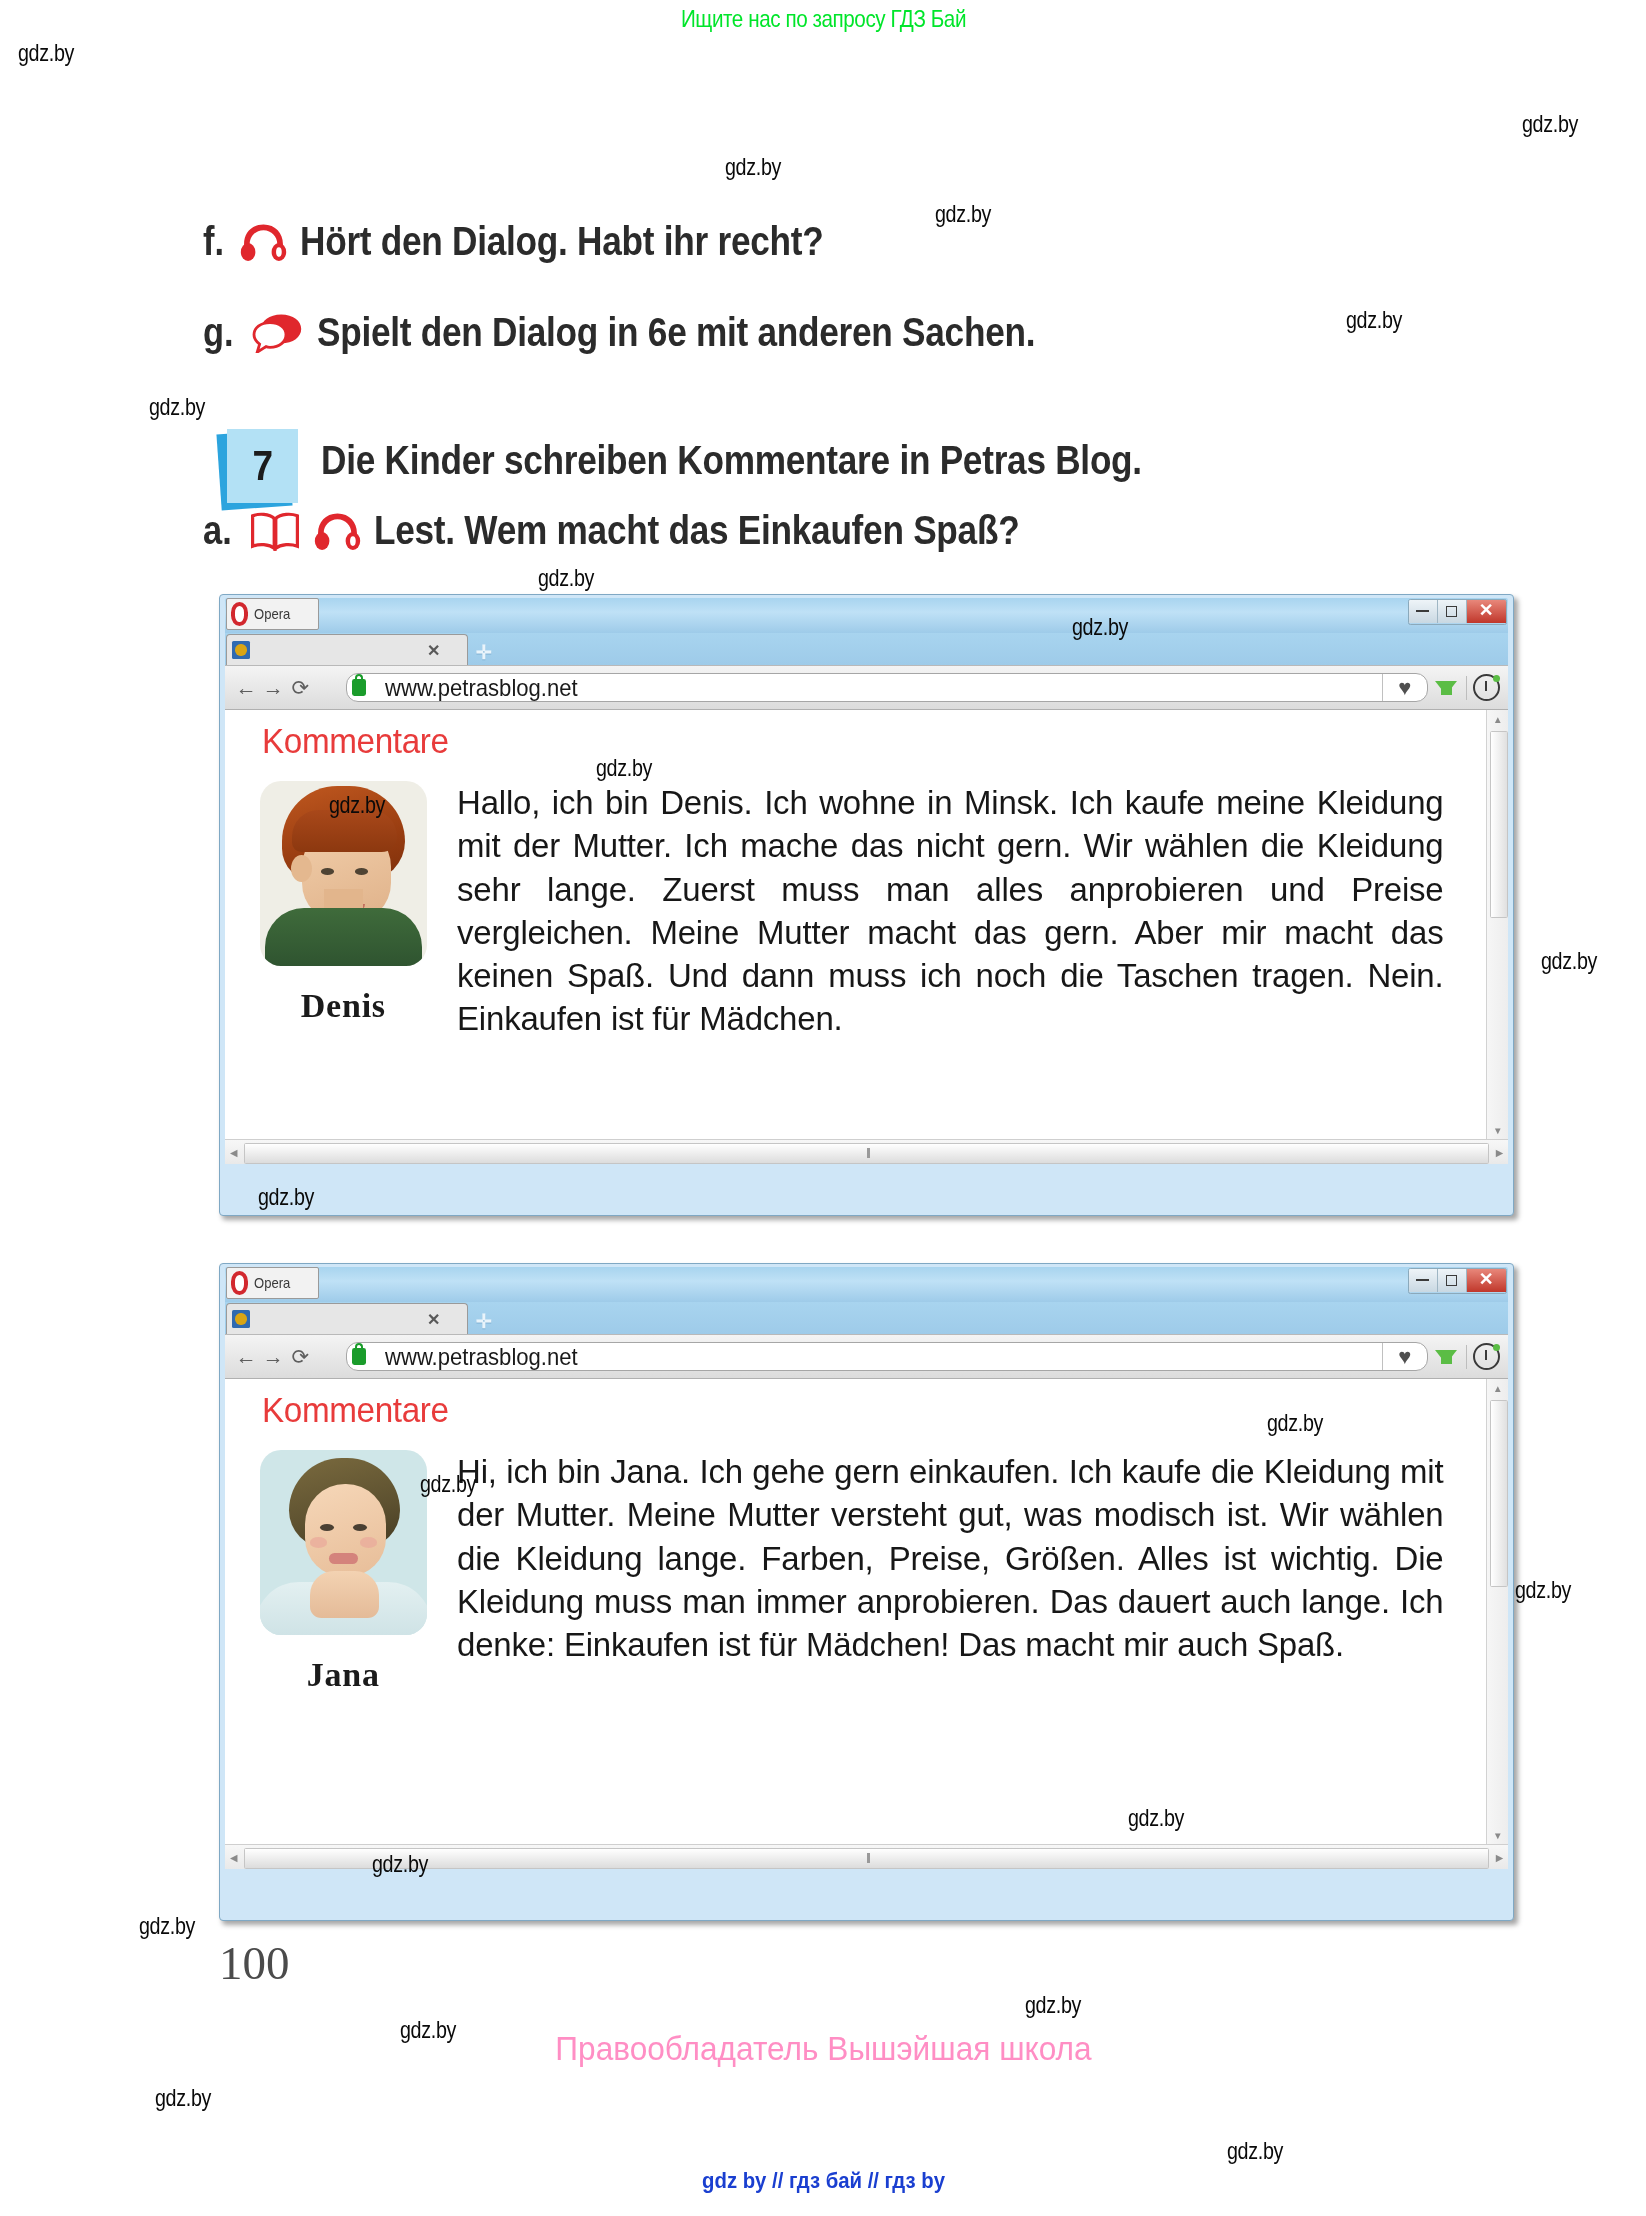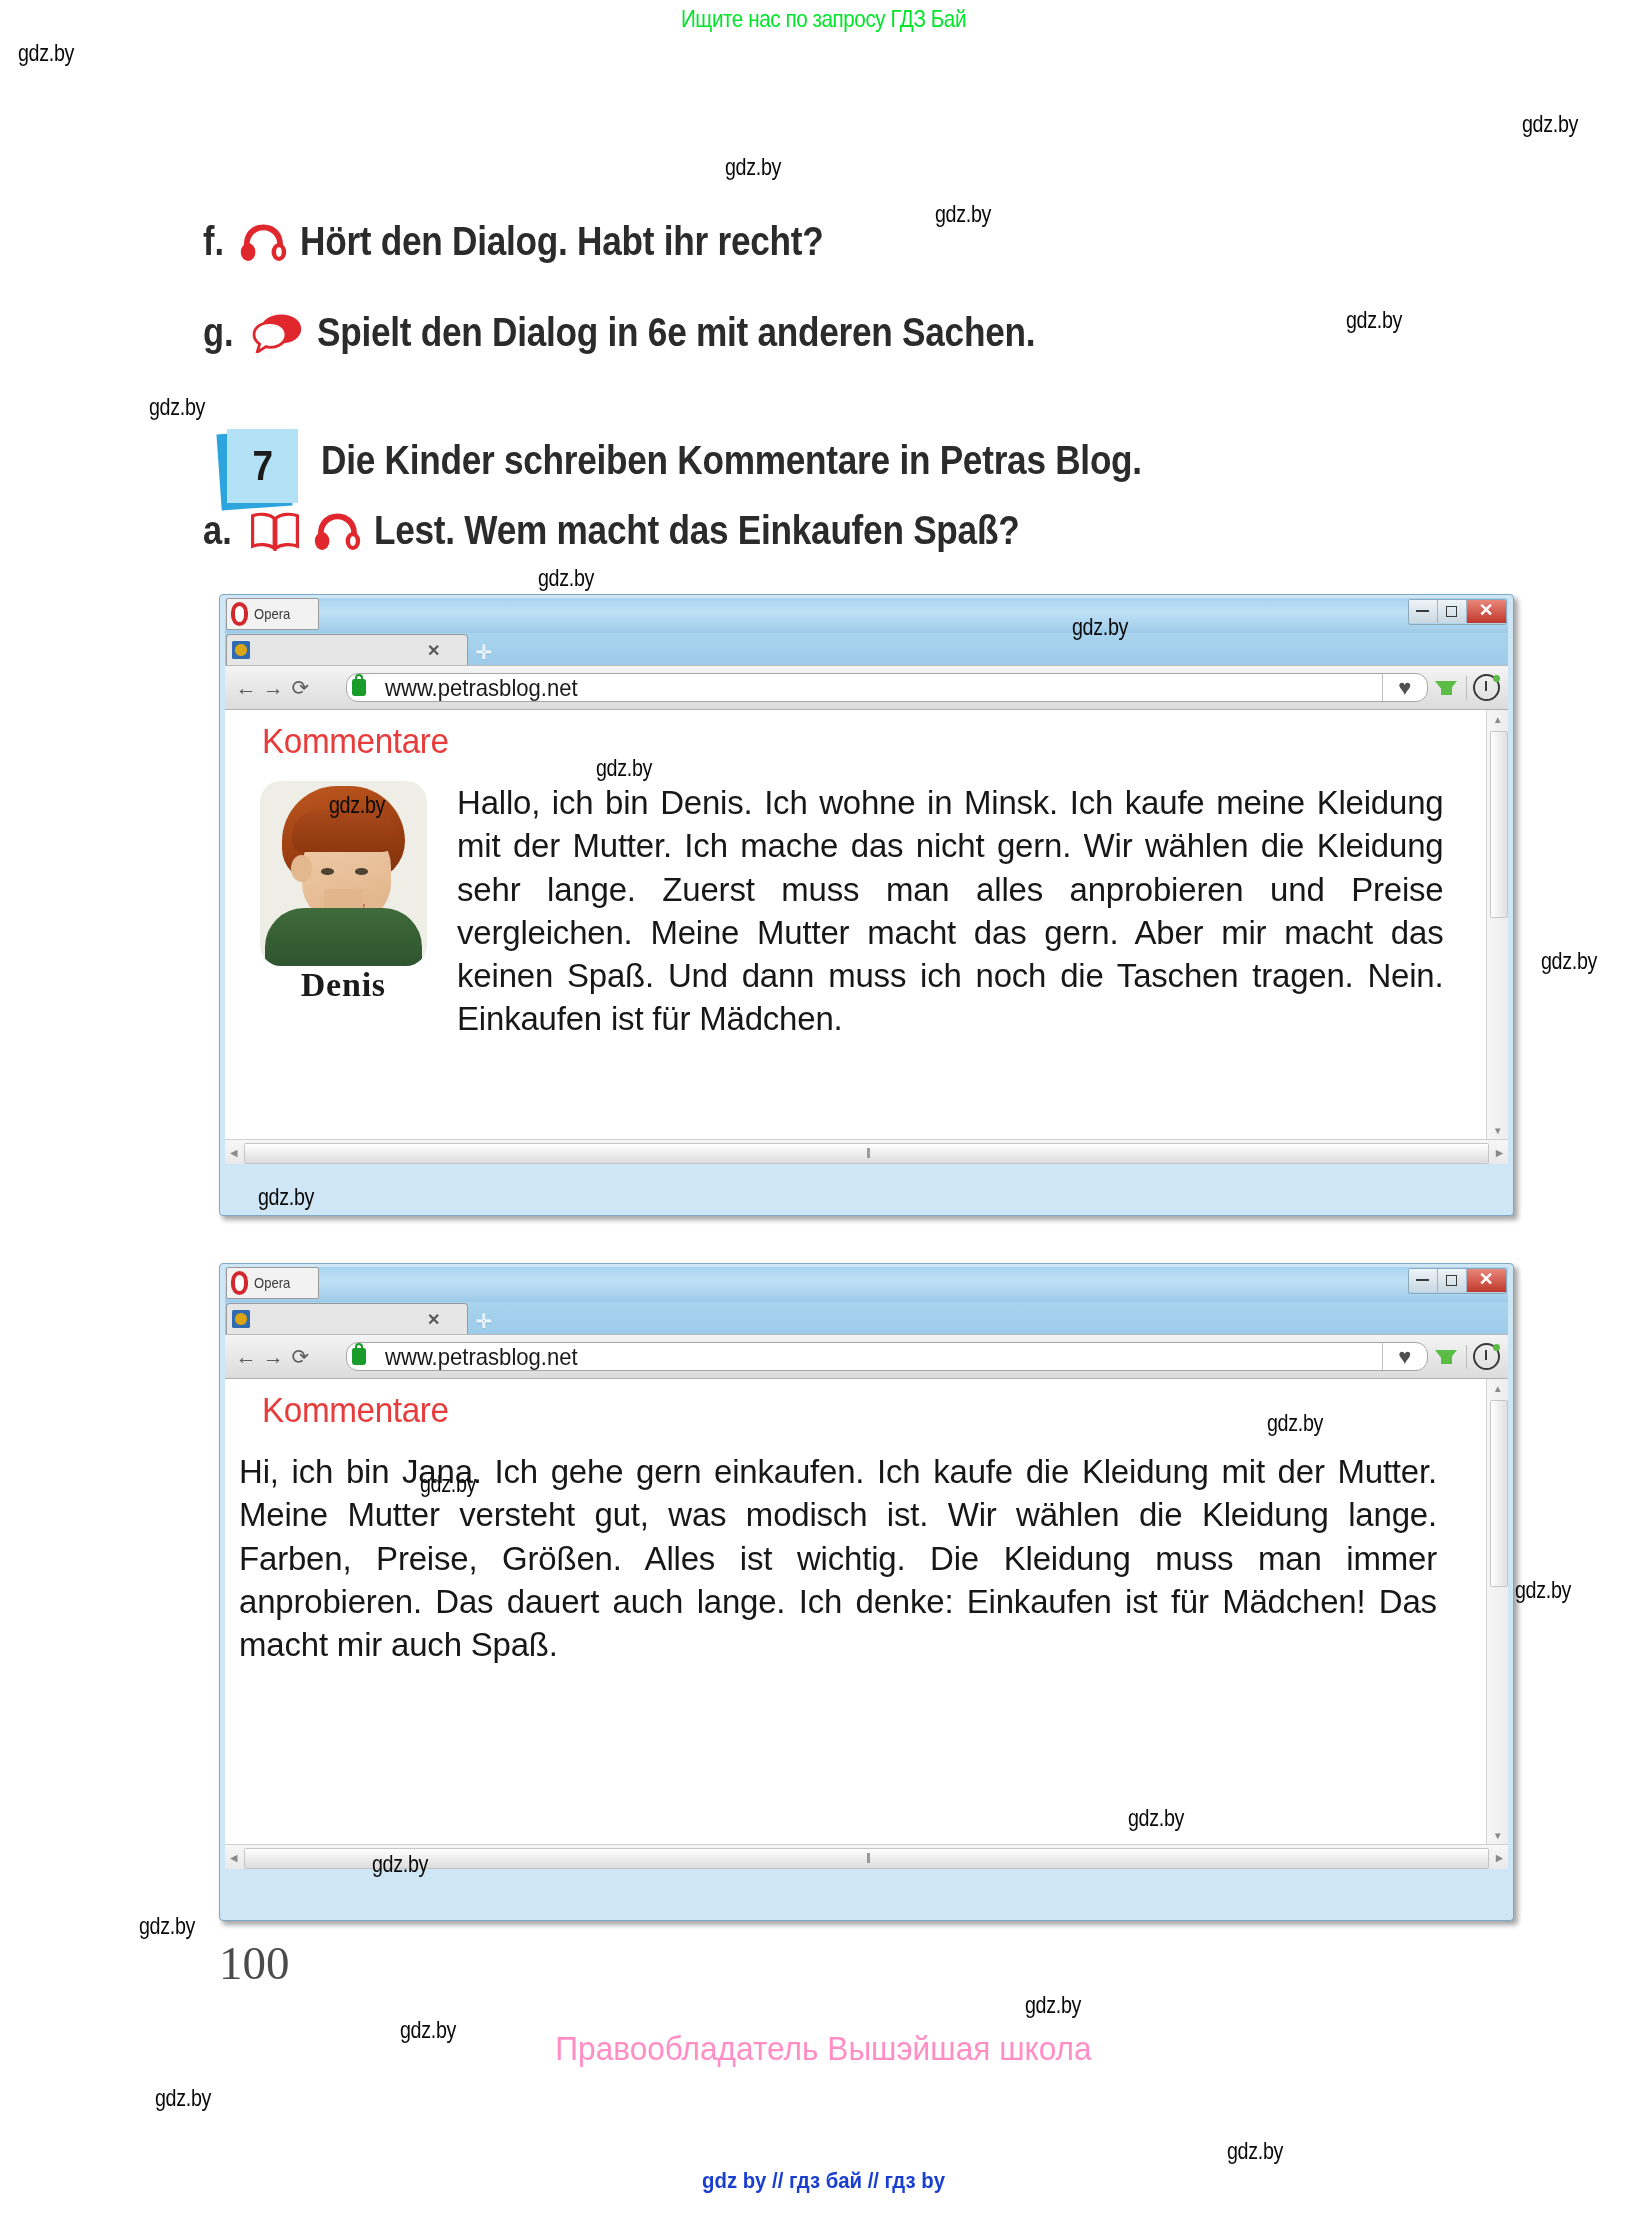--- a/index.html
+++ b/index.html
@@ -369,20 +369,21 @@
     overflow: hidden;
     position: relative;
   }
   .name {
     text-align: center;
     width: 167px;
     font-family: "Liberation Serif", serif;
     font-weight: bold;
     font-size: 34px;
     color: #1b1b1b;
+    margin-top: 21px;
     letter-spacing: 0.8px;
   }
   .para {
     flex: 1 1 auto;
     padding: 58px 34px 0 14.5px;
     font-family: "Liberation Sans", sans-serif;
     font-size: 34px;
     line-height: 1.27;
     color: #171717;
     text-align: justify;
@@ -764,20 +765,34 @@
     <div class="navbtn">
         <span class="clockbtn">
           <span class="clock-dot"></span>
         </span>
       </div>
   </div>
 
   <div class="viewport" style="height:465px;">
     <div class="kommentare">Kommentare</div>
     <div class="content-inner">
+      <div class="left-col">
+        <div class="avatar av-jana">
+          <div class="hair"></div>
+          <div class="face"></div>
+          <div class="eyeL"></div>
+            <div class="eyeR"></div>
+          <div class="cheekL"></div>
+            <div class="cheekR"></div>
+          <div class="mouth"></div>
+          <div class="sweater"></div>
+          <div class="hands"></div>
+        </div>
+        <div class="name">Jana</div>
+      </div>
       <div class="para">Hi, ich bin Jana. Ich gehe gern einkaufen. Ich kaufe die Kleidung mit der Mutter. Meine Mutter versteht gut, was modisch ist. Wir wählen die Kleidung lange. Farben, Preise, Größen. Alles ist wichtig. Die Kleidung muss man immer anprobieren. Das dauert auch lange. Ich denke: Einkaufen ist für Mädchen! Das macht mir auch Spaß.</div>
     </div>
     <div class="vscroll">
       <div class="vs-up">▲</div>
       <div class="vs-thumb"></div>
       <div class="vs-down">▼</div>
     </div>
   </div>
 
   <div class="hscroll">

